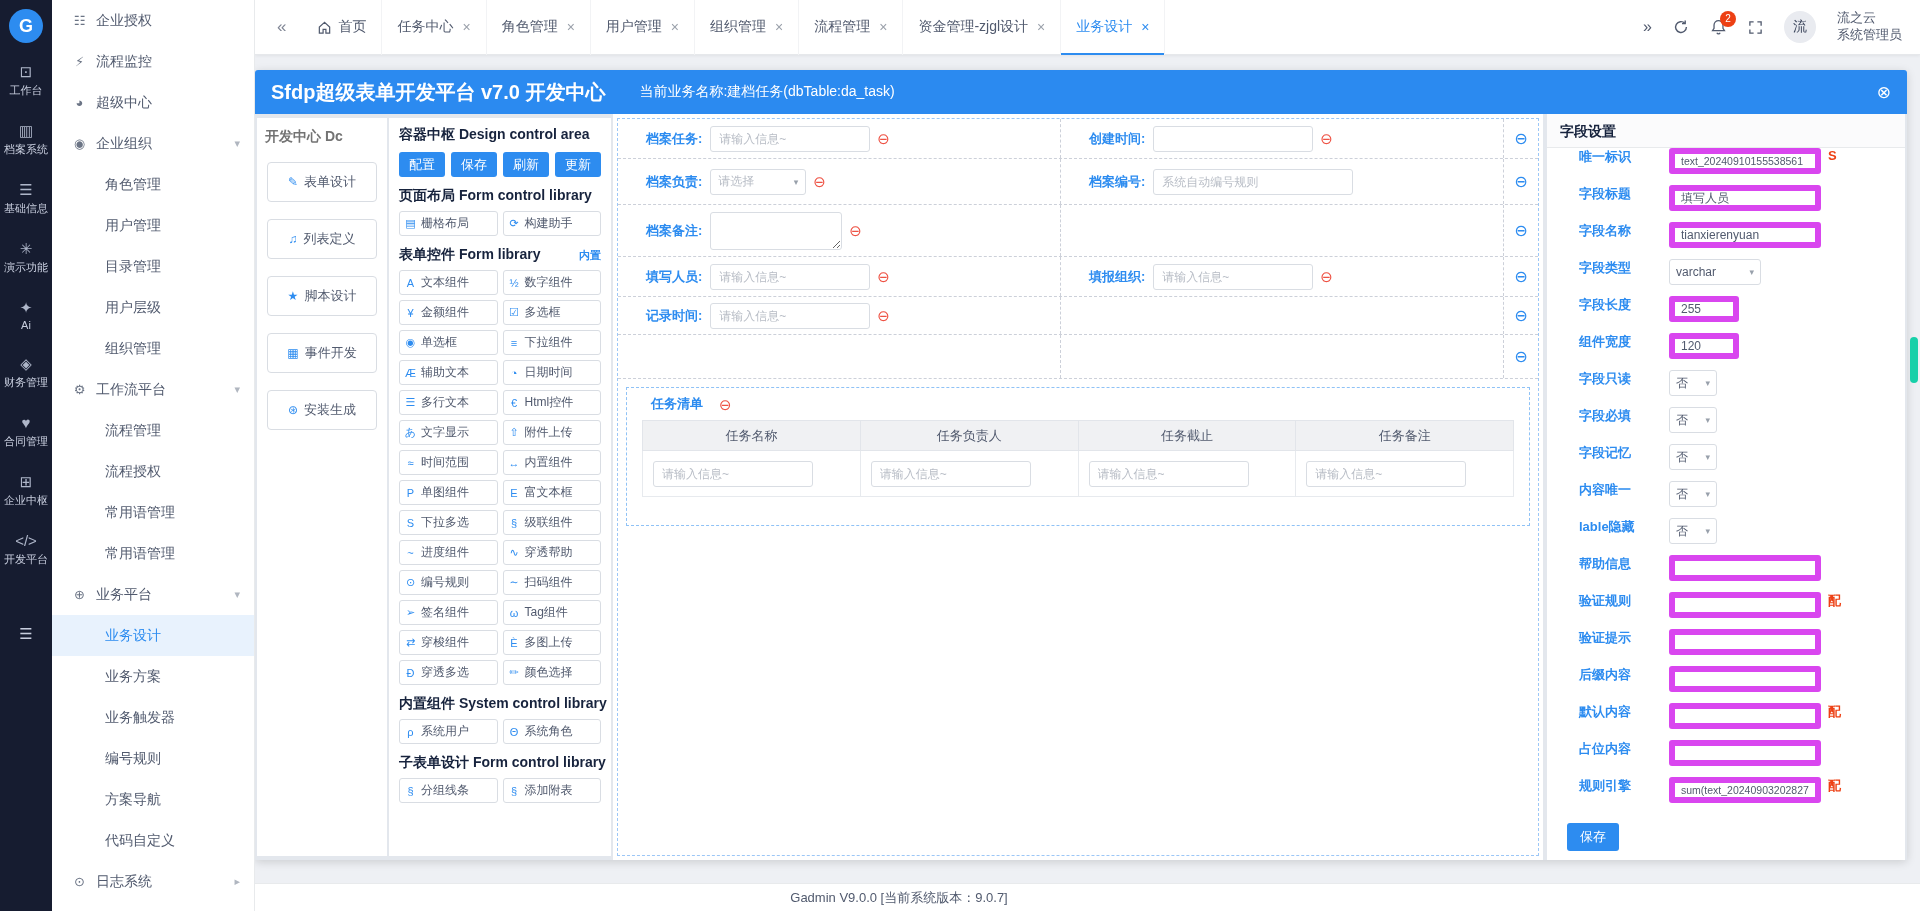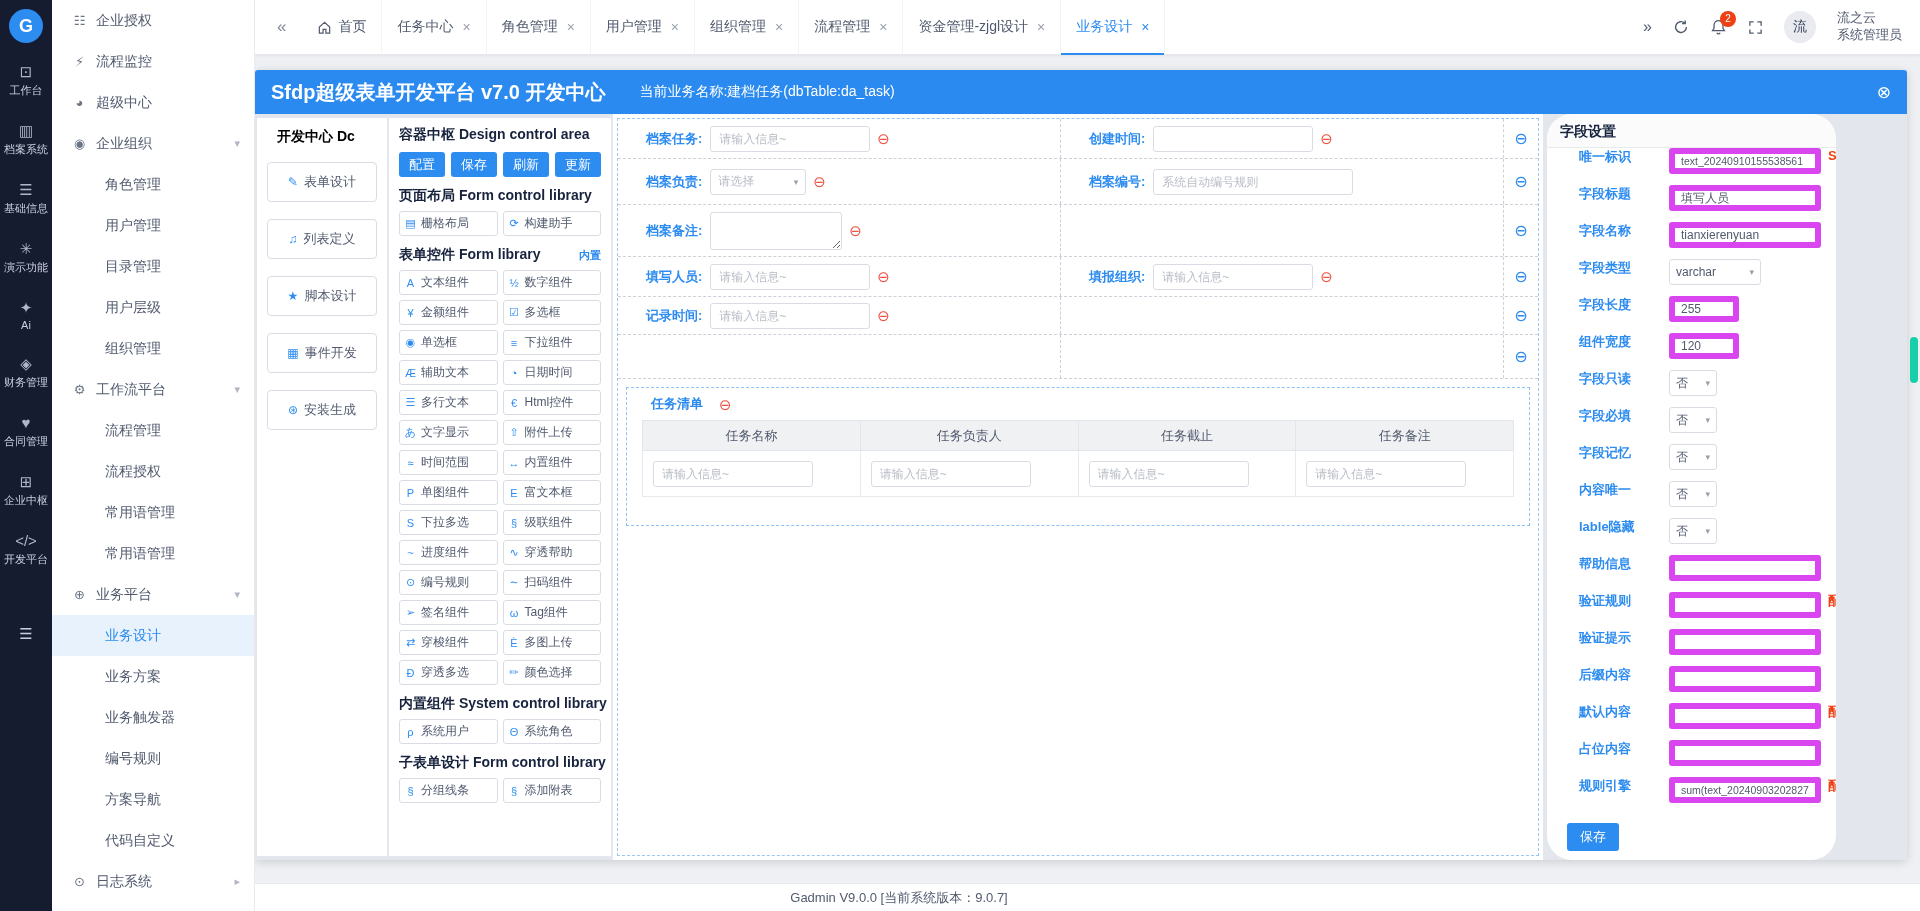--- a/index.html
+++ b/index.html
@@ -42,21 +42,21 @@
   .workspace{position:absolute;left:255px;top:55px;right:0;bottom:28px;background:#eef0f4;}
   .modal{position:absolute;left:0;top:15px;width:1652px;height:790px;box-shadow:0 2px 10px rgba(0,0,0,.15);border-radius:3px;}
   .modal-header{height:44px;background:#2b8af0;display:flex;align-items:center;padding:0 16px;border-radius:3px 3px 0 0;}
   .m-title{color:#fff;font-size:20px;font-weight:bold;white-space:nowrap;}
   .m-sub{color:#fff;font-size:14px;margin-left:34px;white-space:nowrap;}
   .m-close{margin-left:auto;color:#fff;font-size:17px;cursor:pointer;}
   .modal-body{position:relative;height:746px;background:#e3e7ed;overflow:hidden;}
 
   
   .dev-panel{position:absolute;left:2px;top:4px;width:130px;height:738px;background:#fff;}
-  .dp-title{font-size:14px;font-weight:bold;color:#000000;margin:10px 0 16px 20px;white-space:nowrap;}
+  .dp-title{font-size:14px;font-weight:bold;color:#737373;margin:10px 0 16px 8px;white-space:nowrap;}
   .dp-btn{width:110px;height:40px;margin:0 auto 17px;border:1px solid #d9dde3;border-radius:4px;background:#fff;display:flex;align-items:center;justify-content:center;gap:6px;font-size:13px;color:#515a6e;cursor:pointer;}
   .dp-btn .g{color:#2d8cf0;font-size:12px;}
 
   
   .ctrl-panel{position:absolute;left:134px;top:4px;width:222px;height:738px;background:#fff;padding:8px 10px;overflow:hidden;}
   .cp-title{font-size:14px;font-weight:bold;color:#17233d;margin-bottom:8px;white-space:nowrap;}
   .cp-actions{display:flex;gap:6px;}
   .cp-actions .act{height:25px;padding:0 10px;background:#2d8cf0;color:#fff;border:none;border-radius:3px;font-size:13px;cursor:pointer;white-space:nowrap;text-align:center;}
   .cp-sec{font-size:14px;font-weight:bold;color:#17233d;margin:10px 0 6px;display:flex;justify-content:space-between;align-items:center;white-space:nowrap;}
   .cp-link{color:#2d8cf0;font-size:11px;cursor:pointer;}
@@ -84,21 +84,21 @@
   .subtable{margin:8px 8px 0;border:1px dashed #8fc2f6;padding:7px 8px 28px;}
   .st-head{display:flex;align-items:center;gap:9px;padding-left:16px;margin-bottom:7px;}
   .st-title{color:#2d8cf0;font-weight:bold;font-size:13px;}
   .st-table{width:calc(100% - 14px);margin:0 auto;border-collapse:collapse;}
   .st-table th{background:#f0f1f3;border:1px solid #e2e5ea;height:30px;font-size:13px;color:#515a6e;font-weight:normal;}
   .st-table td{background:#fff;border:1px solid #e7eaee;height:46px;padding-left:10px;}
   .st-in{width:160px;height:26px;border:1px solid #d9dde3;border-radius:3px;padding:0 8px;font-size:12px;color:#666;}
   .f-fill{flex:1;}
 
   
-  .field-panel{position:absolute;left:1292px;top:0;width:289px;height:746px;background:#fff;overflow:hidden;border-radius:25px;}
+  .field-panel{position:absolute;left:1292px;top:0;width:358px;height:746px;background:#fff;overflow:hidden;}
   .fp-h{height:34px;line-height:34px;padding-left:13px;font-weight:bold;color:#17233d;font-size:14px;border-bottom:1px solid #e8eaec;background:#fbfbfc;}
   .fp-row{display:flex;align-items:flex-start;height:37px;padding-left:32px;}
   .fp-lab{width:90px;color:#2d8cf0;font-size:13px;font-weight:600;flex:none;white-space:nowrap;}
   .fp-lab.bold{font-weight:800;}
   .fp-in{height:26px;border:6px solid #d946ef;border-radius:3px;padding:0 6px;font-size:12px;color:#515a6e;}
   .fp-sel{height:26px;border:1px solid #d9dde3;border-radius:3px;display:inline-flex;align-items:center;justify-content:space-between;padding:0 6px;font-size:12px;color:#515a6e;background:#fff;cursor:pointer;}
   .fp-sel b{color:#98a0ab;font-size:9px;font-weight:normal;margin-left:5px;}
   .fp-suf{color:#ed4014;font-weight:bold;margin-left:7px;font-size:13px;cursor:pointer;}
   .fp-save{margin:9px 0 0 20px;width:52px;height:28px;background:#2d8cf0;color:#fff;border:none;border-radius:3px;font-size:13px;cursor:pointer;}
 

